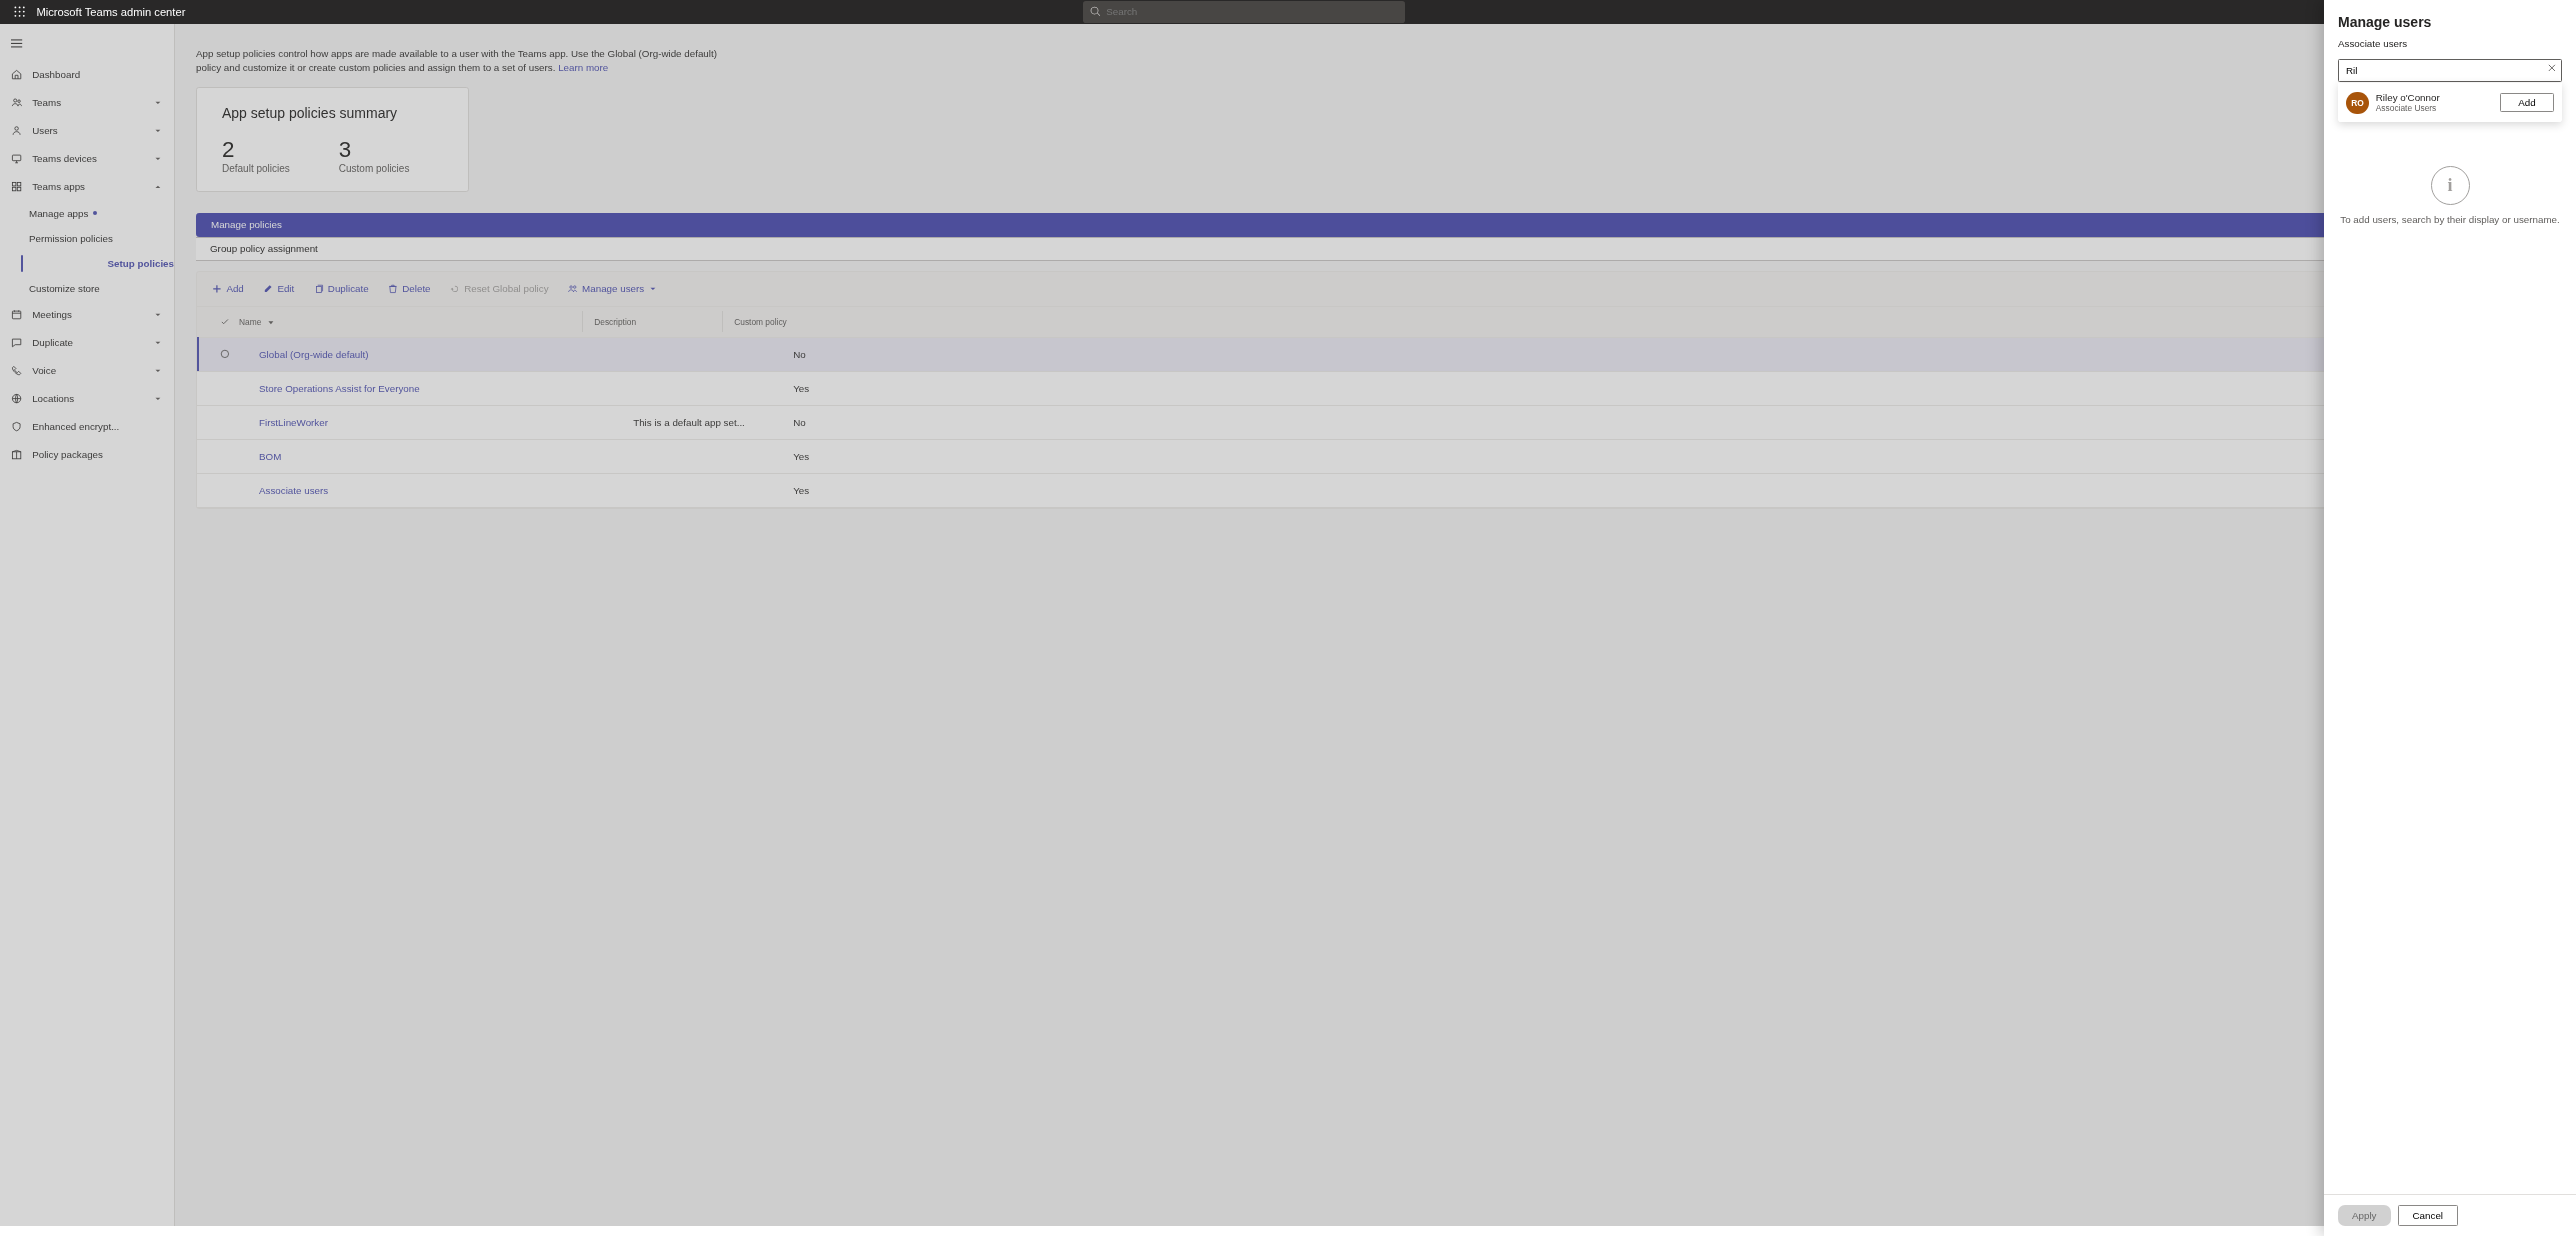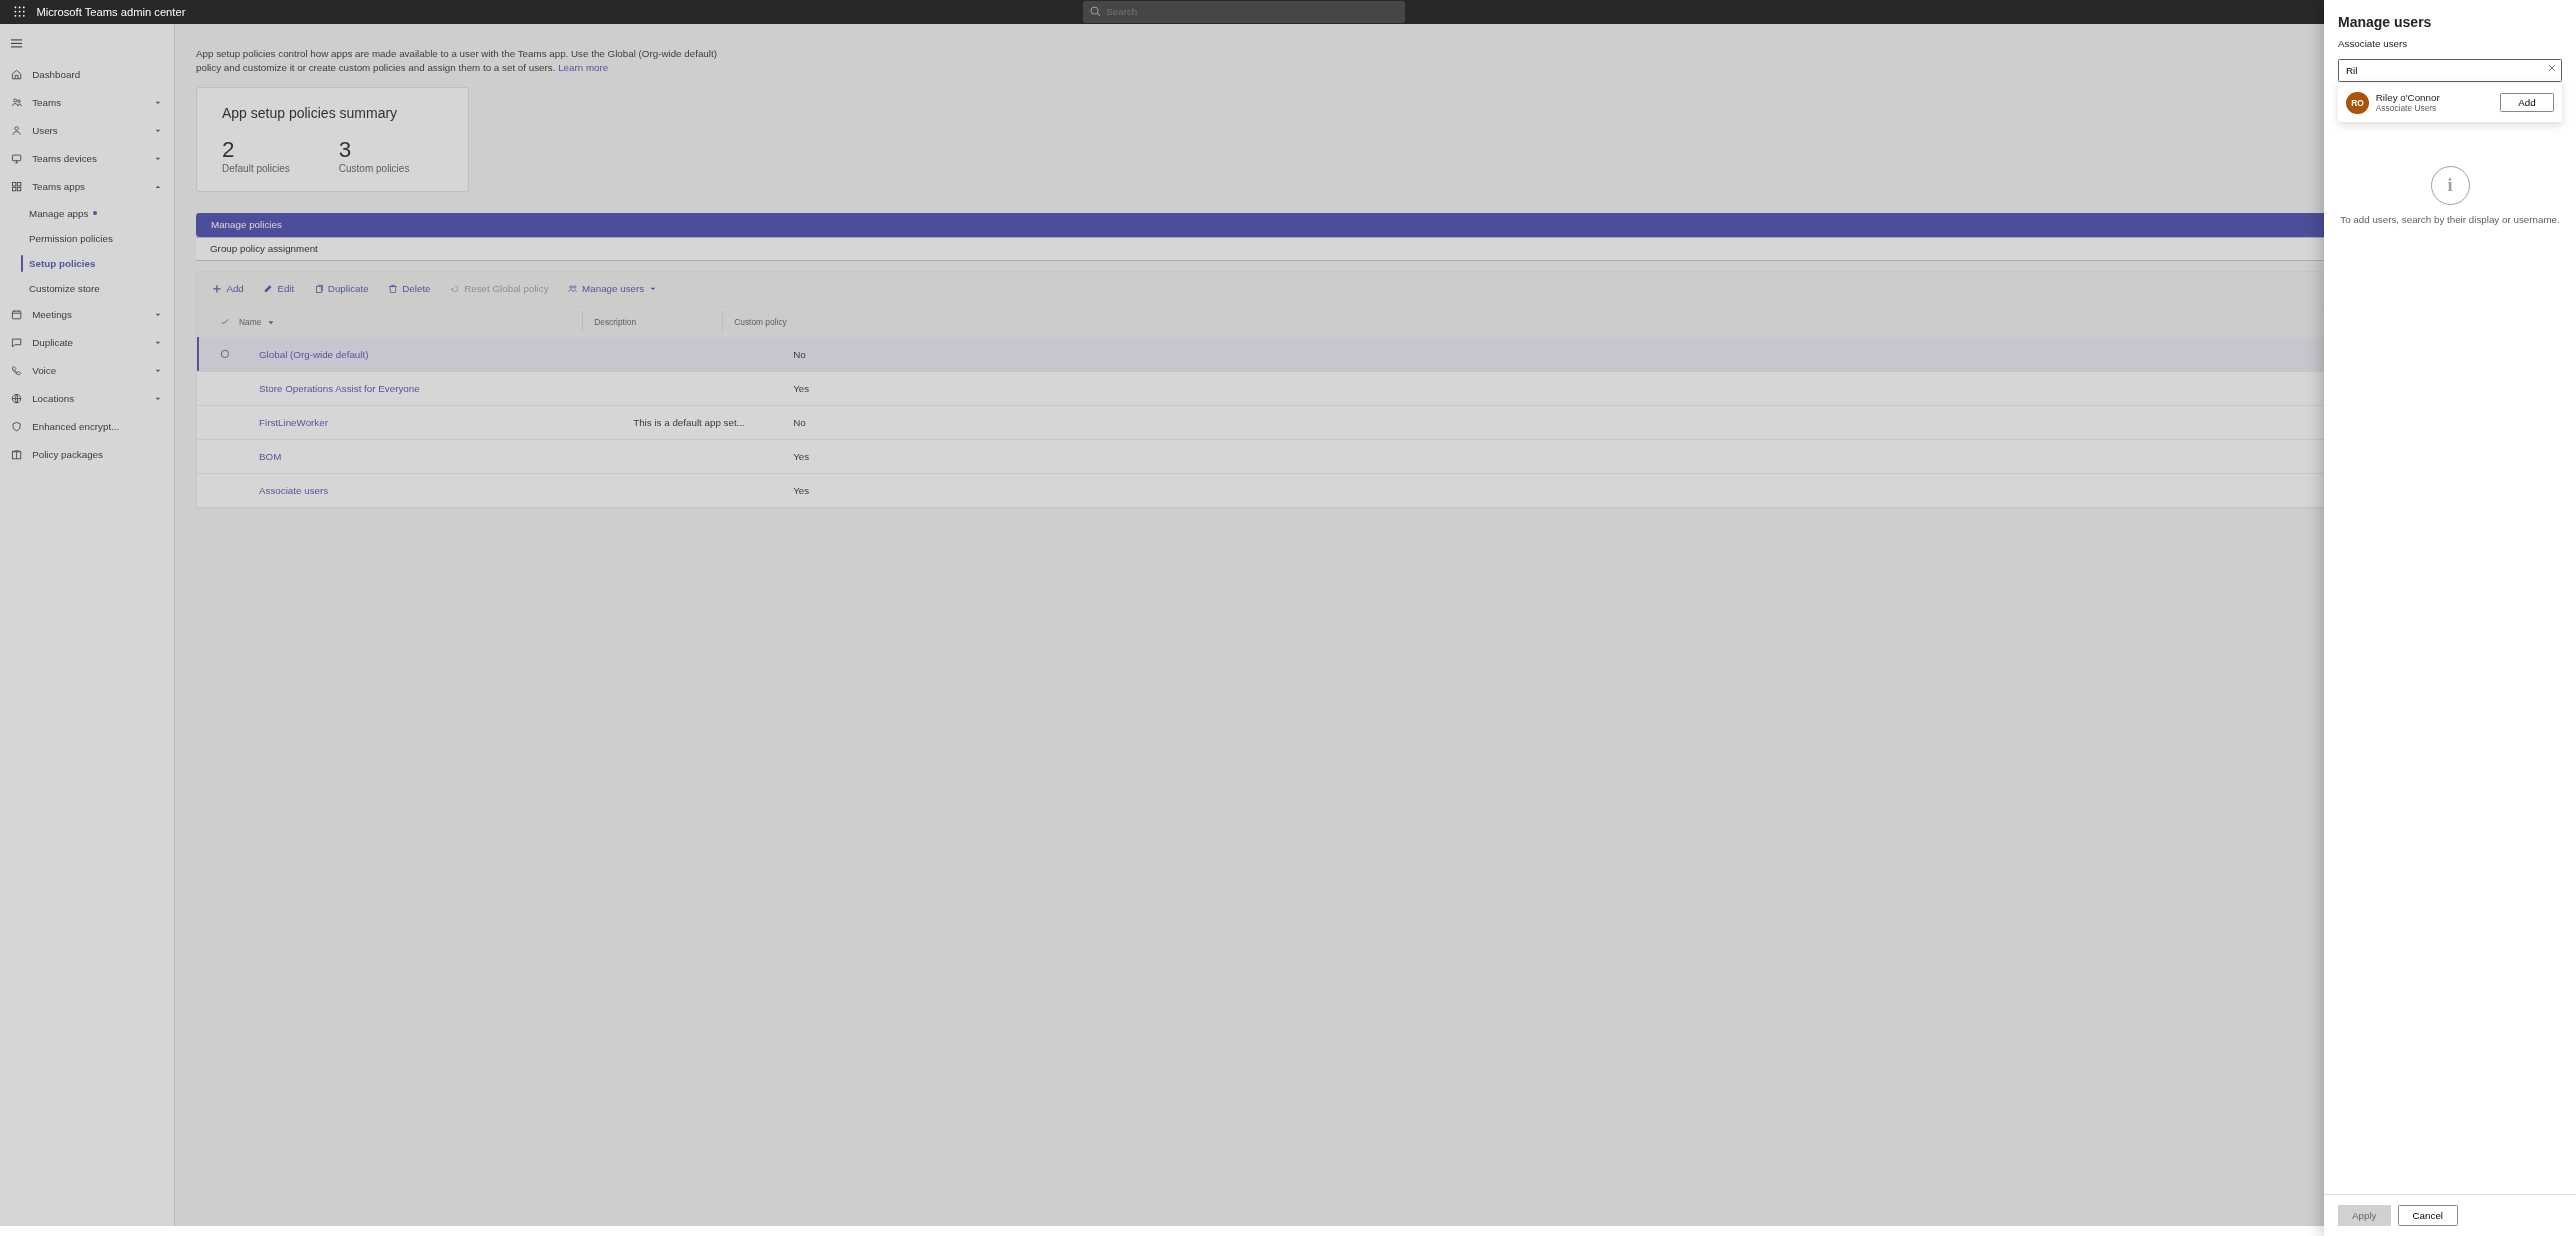--- a/index.html
+++ b/index.html
@@ -16,21 +16,21 @@
   .top-right-spacer { width: 140px; }
 
   
   .shell { display:flex; height: calc(100% - 34px); }
   .hamburger-btn { width:34px; height:34px; display:flex; align-items:center; justify-content:center; cursor:pointer; }
   .sidebar { width: 175px; background:#fff; border-right:0.7px solid #e1dfdd; padding-top:2.8px; overflow:hidden; }
   .nav-item { display:flex; align-items:center; height:28px; padding:0 11.2px; cursor:pointer; color:#323130; font-size:9.8px; position:relative; }
   .nav-item .nav-label { margin-left: 9.8px; flex:1; white-space:nowrap; overflow:hidden; text-overflow:ellipsis; }
   .nav-item .chev { margin-left:auto; }
   .nav-sub { padding-left: 29px; height:25px; display:flex; align-items:center; cursor:pointer; font-size:9.8px; color:#323130; position:relative; }
-  .nav-sub.active { color:#4f52b2; font-weight:600; }
+  .nav-sub.active { color:#4f52b2; font-weight:600;justify-content:flex-end; }
   .nav-sub.active::before { content:""; position:absolute; left:21px; top:4.2px; bottom:4.2px; width:2.1px; background:#4f52b2; border-radius:1.4px; }
   .nav-sub .dot { width:4.2px; height:4.2px; border-radius:50%; background:#4f52b2; margin-left:4.2px; }
 
   .content { flex:1; background:#f5f5f5; padding: 0 21px 14px 21px; overflow:auto; position:relative; }
   .page-desc { color:#323130; line-height:14px; max-width:546px; margin-top: 5.6px; margin-bottom: 12px; }
   .page-desc a { color:#4f52b2; text-decoration:none; cursor:pointer; }
 
   .summary-card { background:#fff; border:0.7px solid #e1dfdd; border-radius:2.8px; padding:17px 25px; width:273px; margin-bottom:21px; }
   .summary-title { font-size:14px; font-weight:400; margin-bottom:16px; }
   .summary-row { display:flex; gap:49px; }
@@ -82,21 +82,21 @@
   .sugg-info { flex:1; }
   .sugg-name { font-size:9.8px; }
   .sugg-role { font-size:8.4px; color:#605e5c; }
   .add-btn { border:0.7px solid #8a8886; background:#fff; padding:2.8px 17px; border-radius:1.4px; cursor:pointer; font-size:9.8px; }
 
   .panel-empty { flex:1; display:flex; flex-direction:column; align-items:center; justify-content:flex-start; margin-top:84px; color:#605e5c; text-align:center; }
   .info-circle { width:39px; height:39px; border:1.4px solid #a19f9d; border-radius:50%; display:flex; align-items:center; justify-content:center; margin-bottom:9.8px; font-family:Georgia,serif; font-size:18px; color:#a19f9d; font-weight:600; }
   .panel-empty p { font-size:9.8px; line-height:12.6px; }
 
   .panel-footer { border-top:0.7px solid #e1dfdd; margin:0 -14px; padding:9.8px 14px; display:flex; gap:7px; }
-  .btn-primary { background:#d1d1d1; color:#666; border:none; padding:4.2px 14px; border-radius:1px; cursor:default; font-size:9.8px; }
+  .btn-primary { background:#d1d1d1; color:#666; border:none; padding:4.2px 14px; border-radius:7px; cursor:default; font-size:9.8px; }
   .btn-secondary { background:#fff; border:0.7px solid #8a8886; padding:4.2px 14px; border-radius:1.4px; cursor:pointer; font-size:9.8px; }
 
   
   .ic16 { width:11.2px; height:11.2px; flex:none; }
   .ic14 { width:9.8px; height:9.8px; flex:none; }
 
   .shell-dim { position:relative; }
   .shell-dim > .dim-overlay { position:absolute; inset:0; background:rgba(90,90,90,0.25); z-index:40; }
 </style>
 </head>

